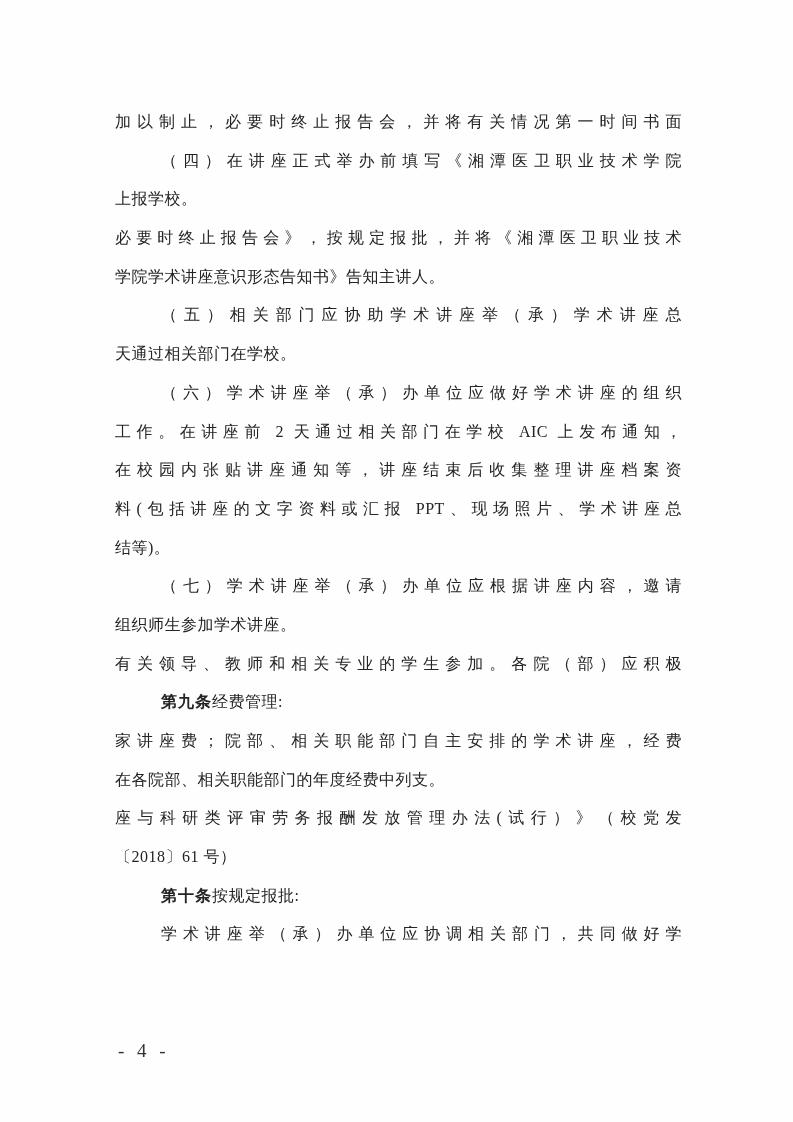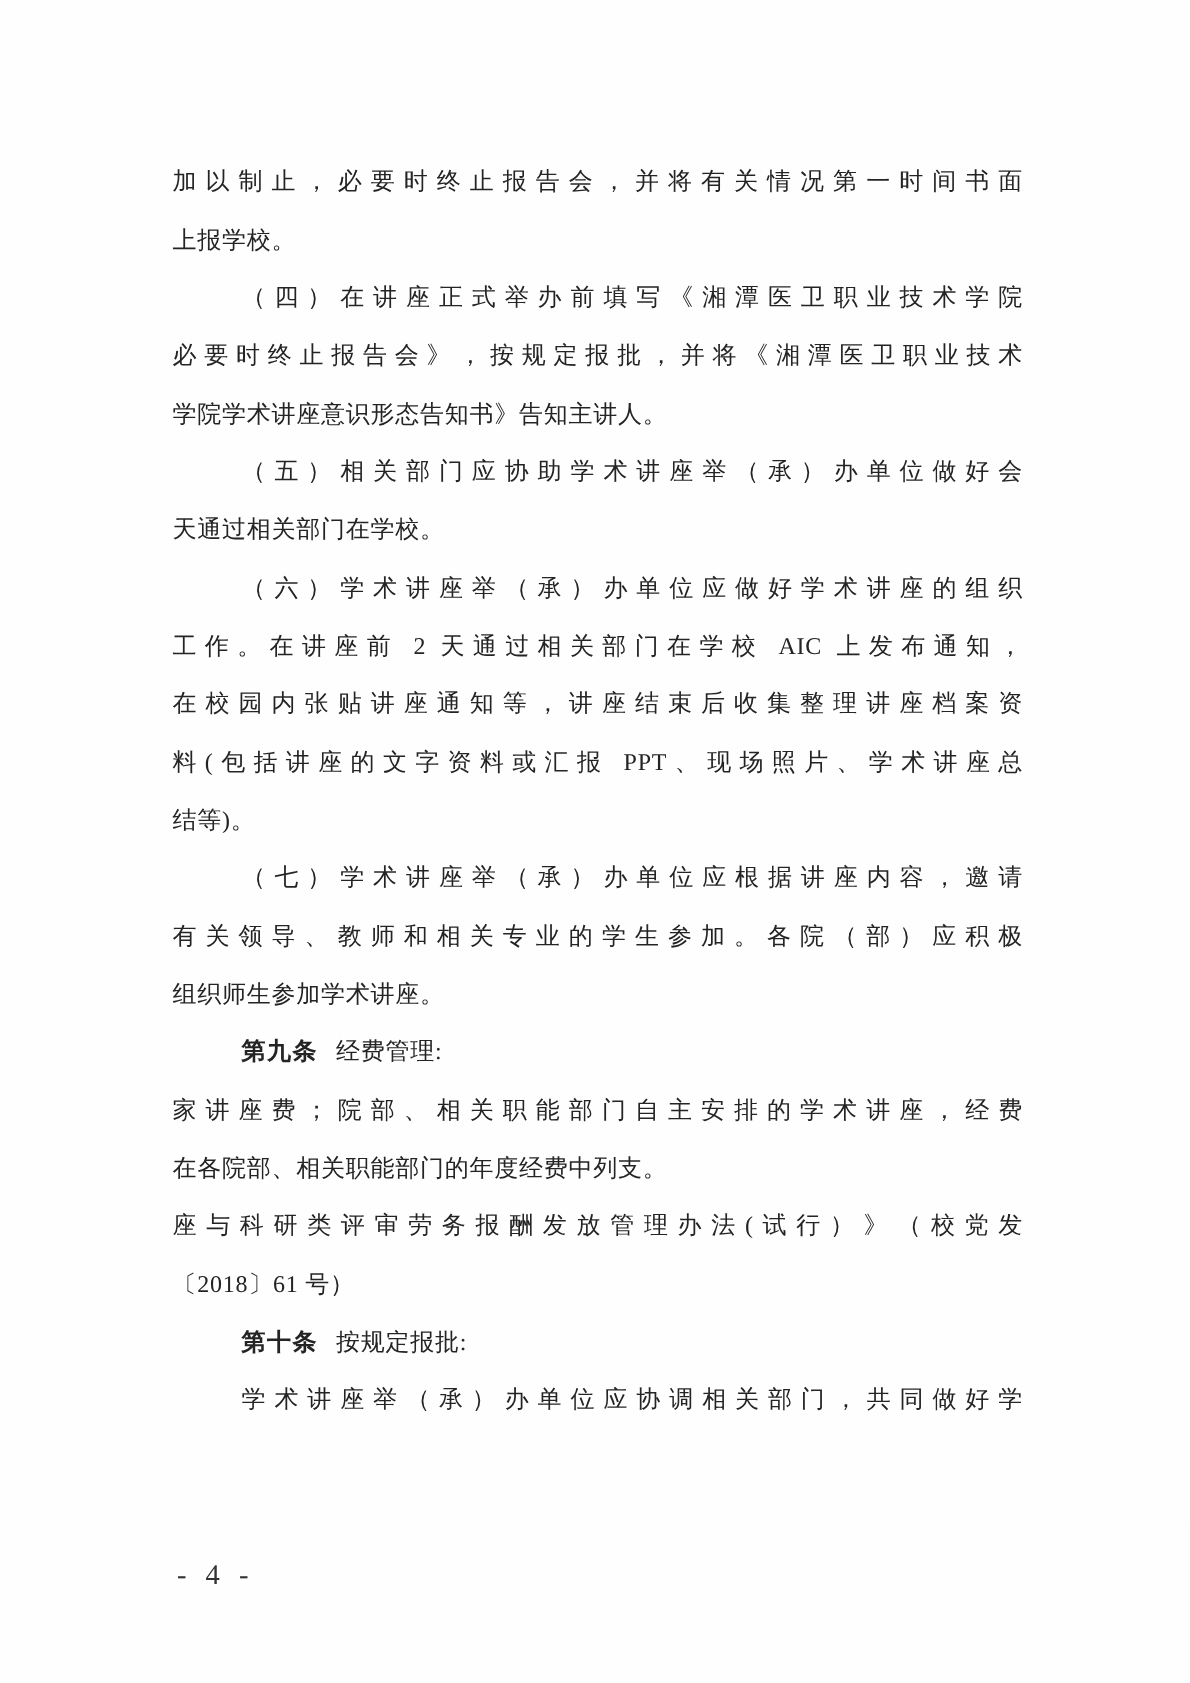--- a/index.html
+++ b/index.html
@@ -39,54 +39,53 @@
     padding-left: 46px;
   }
   .line.indent.full {
     
     box-sizing: border-box;
     width: 100%;
   }
   .article-no {
     font-family: "Liberation Sans", "DejaVu Sans", sans-serif;
     font-weight: 700;
-    margin-right: 12px;
     letter-spacing: 1px;
     text-align: right;
   }
   .page-number {
     position: absolute;
     left: 118px;
     top: 1040px;
     font-size: 19px;
     letter-spacing: 4px;
     color: #333333;
     font-family: "Liberation Serif", "DejaVu Serif", serif;
   }
 </style>
 </head>
 <body>
 
 <div class="page">
   <div class="doc-body">
       <div class="line full">加以制止，必要时终止报告会，并将有关情况第一时间书面</div>
+      <div class="line indent full">（四）在讲座正式举办前填写《湘潭医卫职业技术学院</div>
       <div class="line">上报学校。</div>
-      <div class="line indent full">（四）在讲座正式举办前填写《湘潭医卫职业技术学院</div>
       <div class="line full">必要时终止报告会》，按规定报批，并将《湘潭医卫职业技术</div>
       <div class="line">学院学术讲座意识形态告知书》告知主讲人。</div>
-      <div class="line indent full">（五）相关部门应协助学术讲座举（承）办单位做好会</div>
+      <div class="line indent full">（五）相关部门应协助学术讲座举（承）学术讲座总</div>
       <div class="line">天通过相关部门在学校。</div>
       <div class="line indent full">（六）学术讲座举（承）办单位应做好学术讲座的组织</div>
       <div class="line full">工作。在讲座前 2 天通过相关部门在学校 AIC 上发布通知，</div>
       <div class="line full">在校园内张贴讲座通知等，讲座结束后收集整理讲座档案资</div>
       <div class="line full">料(包括讲座的文字资料或汇报 PPT、现场照片、学术讲座总</div>
       <div class="line">结等)。</div>
       <div class="line indent full">（七）学术讲座举（承）办单位应根据讲座内容，邀请</div>
+      <div class="line">组织师生参加学术讲座。</div>
       <div class="line full">有关领导、教师和相关专业的学生参加。各院（部）应积极</div>
-      <div class="line">组织师生参加学术讲座。</div>
       <div class="line indent"><span class="article-no">第九条</span><span>经费管理:</span></div>
       <div class="line full">家讲座费；院部、相关职能部门自主安排的学术讲座，经费</div>
       <div class="line">在各院部、相关职能部门的年度经费中列支。</div>
       <div class="line full">座与科研类评审劳务报酬发放管理办法(试行）》（校党发</div>
       <div class="line">〔2018〕61 号）</div>
       <div class="line indent"><span class="article-no">第十条</span><span>按规定报批:</span></div>
       <div class="line indent full">学术讲座举（承）办单位应协调相关部门，共同做好学</div>
     </div>
   <div class="page-number">- 4 -</div>
 </div>

